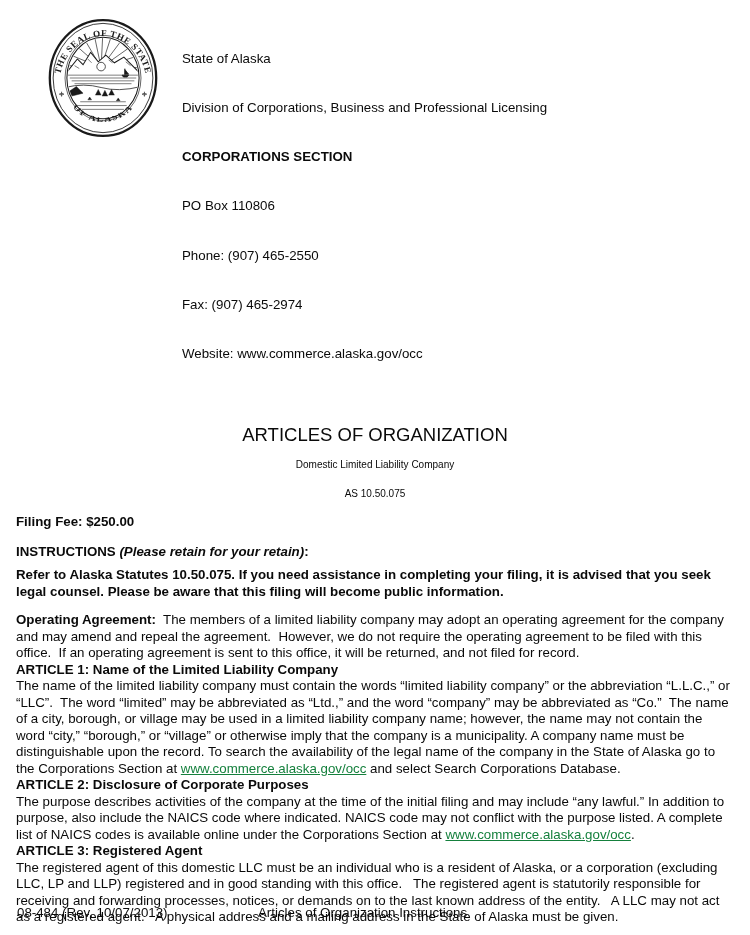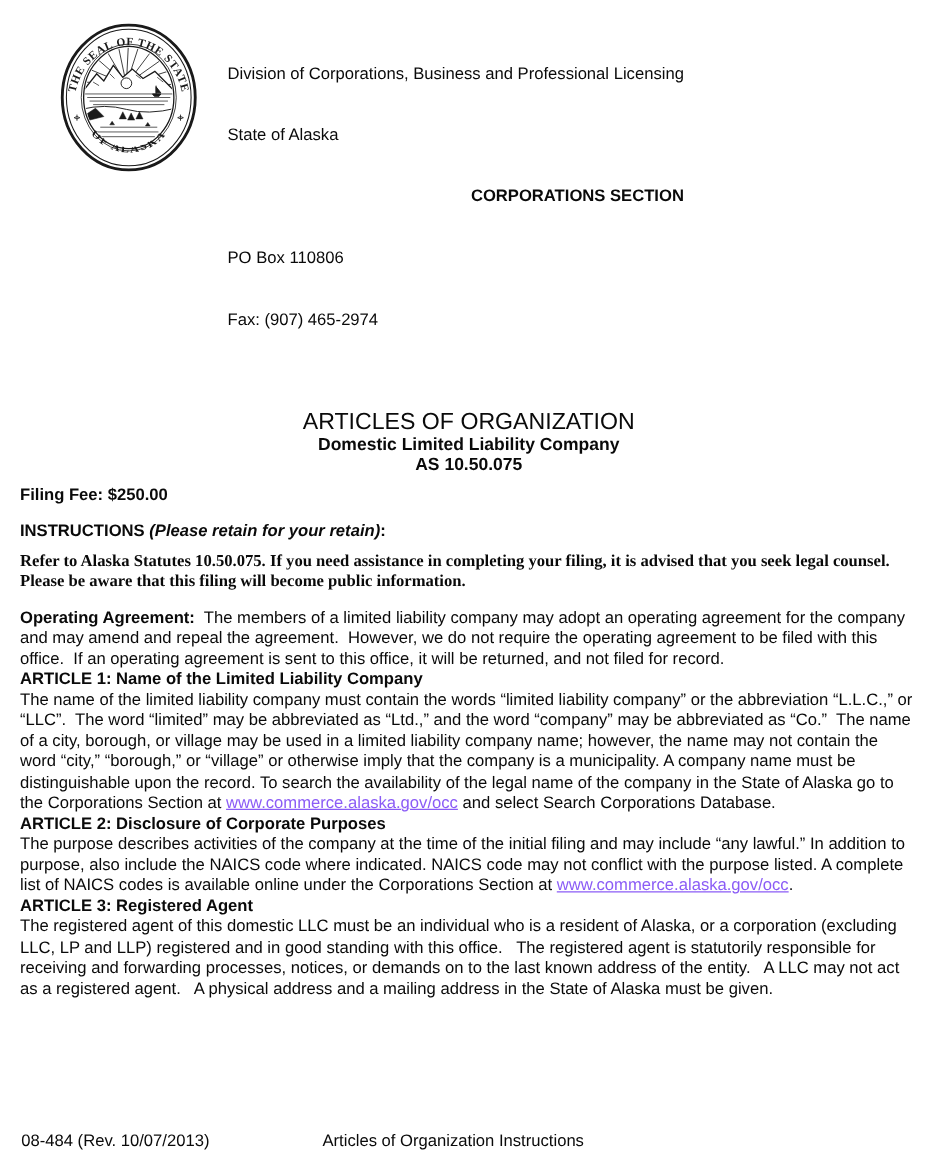--- a/index.html
+++ b/index.html
@@ -19,39 +19,39 @@
     margin: 16px 16px 0 46px;
   }
   .seal { width: 114px; height: 124px; flex: none; }
   .letterhead-text {
     margin-left: 22px;
     padding-top: 2px;
     font-size: 13.3px;
     line-height: 16.4px;
     white-space: pre-wrap;
   }
-  .bold { font-weight: bold; text-align: right; }
+  .bold { font-weight: bold; }
   .italic { font-style: italic; }
   .title-block { text-align: center; margin-top: 29px; line-height: 1; }
   .title-main { font-size: 18.5px; font-weight: normal; line-height: 21px; margin: 0; }
-  .title-sub { font-size: 14px; font-weight: bold; line-height: 16.5px; margin: 0; }
+  .title-sub { font-size: 10px; font-weight: normal; line-height: 16.5px; margin: 12px; }
   .content { padding: 0 16px; }
   .p {
     font-size: 13.3px;
     line-height: 16.5px;
     margin: 0;
     white-space: pre-wrap;
   }
   .filing-fee { margin-top: 8px; font-weight: bold; }
   .instructions-line { margin-top: 13px; font-weight: bold; }
-  .notice { margin-top: 7px; font-weight: bold; font-family: Liberation Serif, serif; }
+  .notice { margin-top: 7px; font-weight: bold; }
   .op-agreement { margin-top: 12px; }
   .article-heading { font-weight: bold; }
   .article-body { margin: 0; }
-  a.doc-link { color: #8b5cf6; text-decoration: underline; cursor: pointer; }
+  a.doc-link { color: #15803d; text-decoration: underline; cursor: pointer; }
   .footer {
     position: absolute;
     left: 0; top: 905px;
     width: 750px;
     font-size: 13.3px;
     line-height: 16px;
   }
   .footer-form-number { position: absolute; left: 17px; }
   .footer-doc-title { position: absolute; left: 258px; }
 </style>
@@ -113,25 +113,27 @@
         <path d="M 23,80 l 9,-6 7,7 -16,4 z" fill="#1a1a1a" stroke-width="0.5"></path>
 
         <path d="M 52,83 l 3,-6 3,6 z M 59,84 l 3,-6 3,6 z M 66,83 l 3,-6 3,6 z" fill="#1a1a1a" stroke-width="0.4"></path>
 
         <path d="M 36,90 h 48 M 33,94 h 52 M 36,98 h 46" stroke-width="0.6"></path>
         <path d="M 44,88 l 2,-3 2,3 z M 74,89 l 2,-3 2,3 z" fill="#1a1a1a" stroke-width="0.4"></path>
       </g>
     </svg>
 
     <div class="letterhead-text">
+      <div>State of Alaska</div>
       <div>Division of Corporations, Business and Professional Licensing</div>
-      <div>State of Alaska</div>
       <div class="bold">CORPORATIONS SECTION</div>
       <div>PO Box 110806</div>
+      <div>Phone: (907) 465-2550</div>
       <div>Fax: (907) 465-2974</div>
+      <div>Website: www.commerce.alaska.gov/occ</div>
     </div>
   </div>
 
   <div class="title-block">
     <div class="title-main">ARTICLES OF ORGANIZATION</div>
     <div class="title-sub">Domestic Limited Liability Company</div>
     <div class="title-sub">AS 10.50.075</div>
   </div>
 
   <div class="content">

